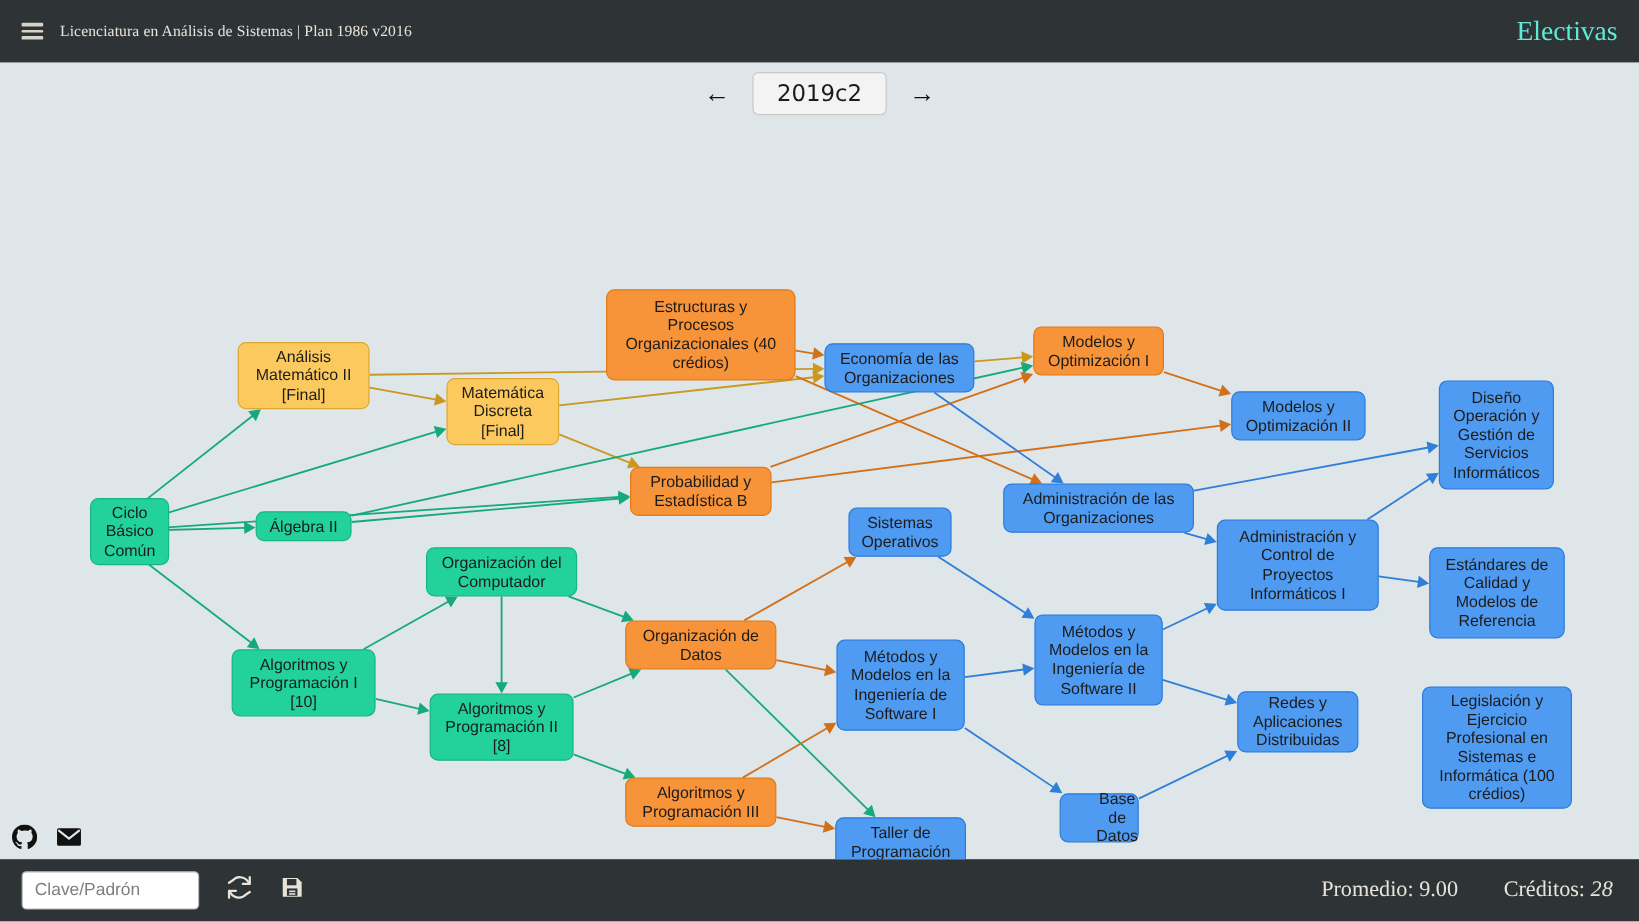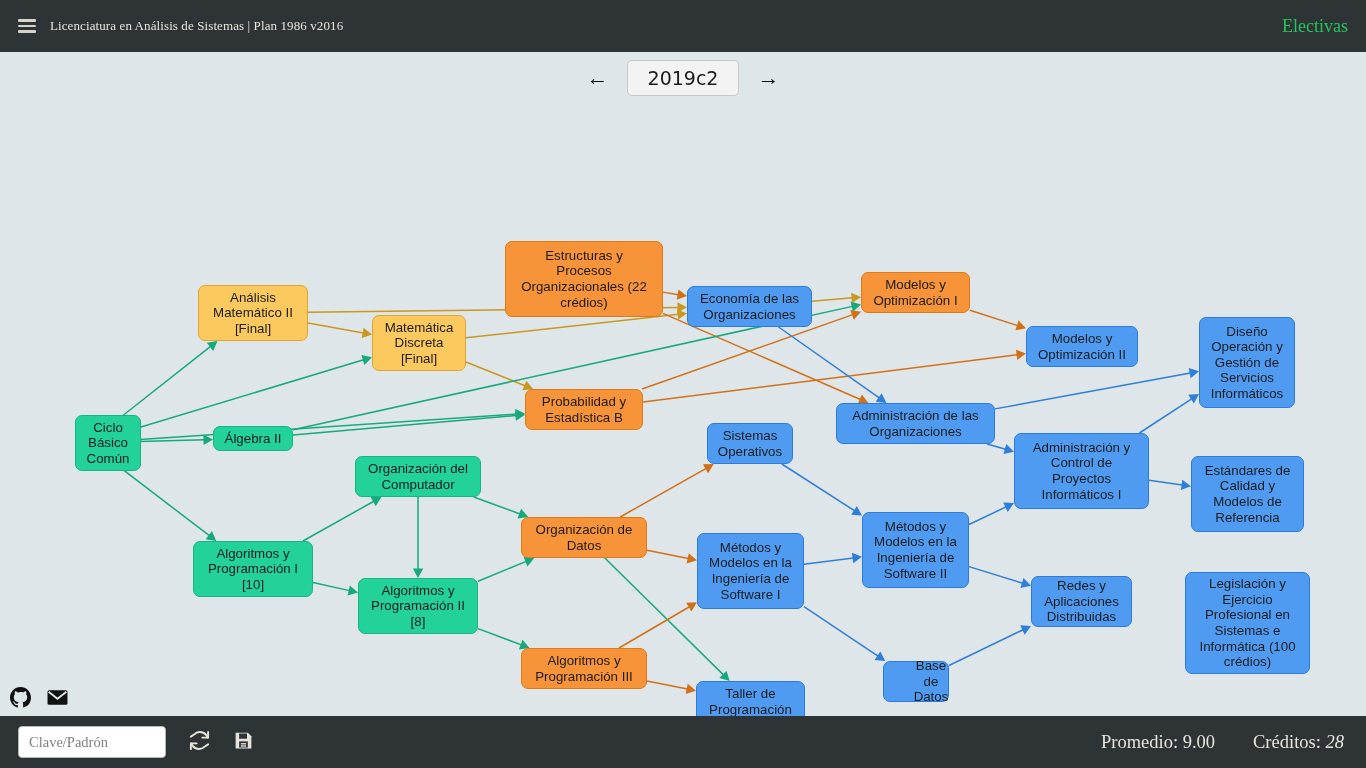--- a/index.html
+++ b/index.html
@@ -38,22 +38,22 @@
     background: #d8d3c8; border-radius: 1px;
   }
   #app-title {
     font-size: 13px;
     letter-spacing: 0.1px;
     color: #e9e4da;
     white-space: nowrap;
   }
   #topbar-right { margin-left: auto; }
   #electivas-link {
-    font-size: 18px;
-    color: #22c55e;
+    font-size: 23px;
+    color: #5eead4;
     cursor: pointer;
     text-decoration: none;
   }
 
   
   #periodnav {
     flex: 0 0 46px;
     display: flex;
     align-items: center;
     justify-content: center;
@@ -146,21 +146,21 @@
     gap: 22px;
     color: #e8e3d9;
   }
   #clave-input {
     width: 148px;
     height: 32px;
     border-radius: 4px;
     border: 1px solid #b7b7b7;
     padding: 4px 10px;
     font-size: 14.5px;
-    font-family: Liberation Serif, serif;
+    font-family: Liberation Sans, sans-serif;
     color: #333;
     background: #fff;
     outline: none;
   }
   #clave-input::placeholder { color: #7e7e7e; }
   .toolicon { cursor: pointer; display: block; }
   #bottom-right {
     margin-left: auto;
     display: flex;
     align-items: center;
@@ -282,21 +282,21 @@
 Común</div>
         <div class="node amber" style="left: 198px; top: 187px; width: 110px; height: 56px;">Análisis
 Matemático II
 [Final]</div>
         <div class="node amber" style="left: 372px; top: 217px; width: 94px; height: 56px;">Matemática
 Discreta
 [Final]</div>
         <div class="node green" style="left: 213px; top: 328px; width: 80px; height: 25px;">Álgebra II</div>
         <div class="node orange" style="left: 505px; top: 143px; width: 158px; height: 76px;">Estructuras y
 Procesos
-Organizacionales (22
+Organizacionales (40
 crédios)</div>
         <div class="node orange" style="left: 525px; top: 291px; width: 118px; height: 41px;">Probabilidad y
 Estadística B</div>
         <div class="node blue" style="left: 687px; top: 188px; width: 125px; height: 41px;">Economía de las
 Organizaciones</div>
         <div class="node orange" style="left: 861px; top: 174px; width: 109px; height: 41px;">Modelos y
 Optimización I</div>
         <div class="node blue" style="left: 1026px; top: 228px; width: 112px; height: 41px;">Modelos y
 Optimización II</div>
         <div class="node blue" style="left: 1199px; top: 219px; width: 96px; height: 91px;">Diseño

